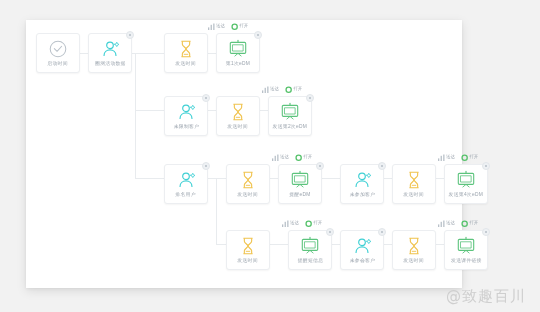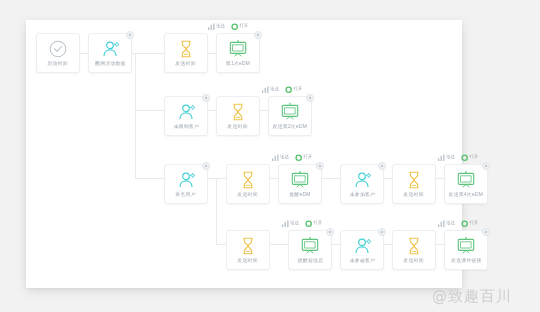--- a/index.html
+++ b/index.html
@@ -49,21 +49,21 @@
   .bars{display:inline-block;width:5px;height:5px;position:relative;}
   .bars b{position:absolute;bottom:0;width:1px;background:#b9c1c9;}
   .bars b:nth-child(1){left:0;height:2px;}
   .bars b:nth-child(2){left:2px;height:3.5px;}
   .bars b:nth-child(3){left:4px;height:5px;}
   .ring{
     display:inline-block;width:5px;height:5px;border-radius:50%;
     border:1px solid #56c26b;box-sizing:border-box;
   }
   .watermark{
-    position:absolute;right:28px;bottom:6px;
+    position:absolute;right:14px;bottom:6px;
     font-size:15px;color:#cfcfcf;letter-spacing:1px;
     font-family:"DejaVu Sans",sans-serif;
   }
 </style>
 </head>
 <body>
 
 <div id="canvas">
   <svg class="lines" viewBox="0 0 436 268">
     <g stroke="#e8ebee" stroke-width="1" fill="none" shape-rendering="crispEdges">

